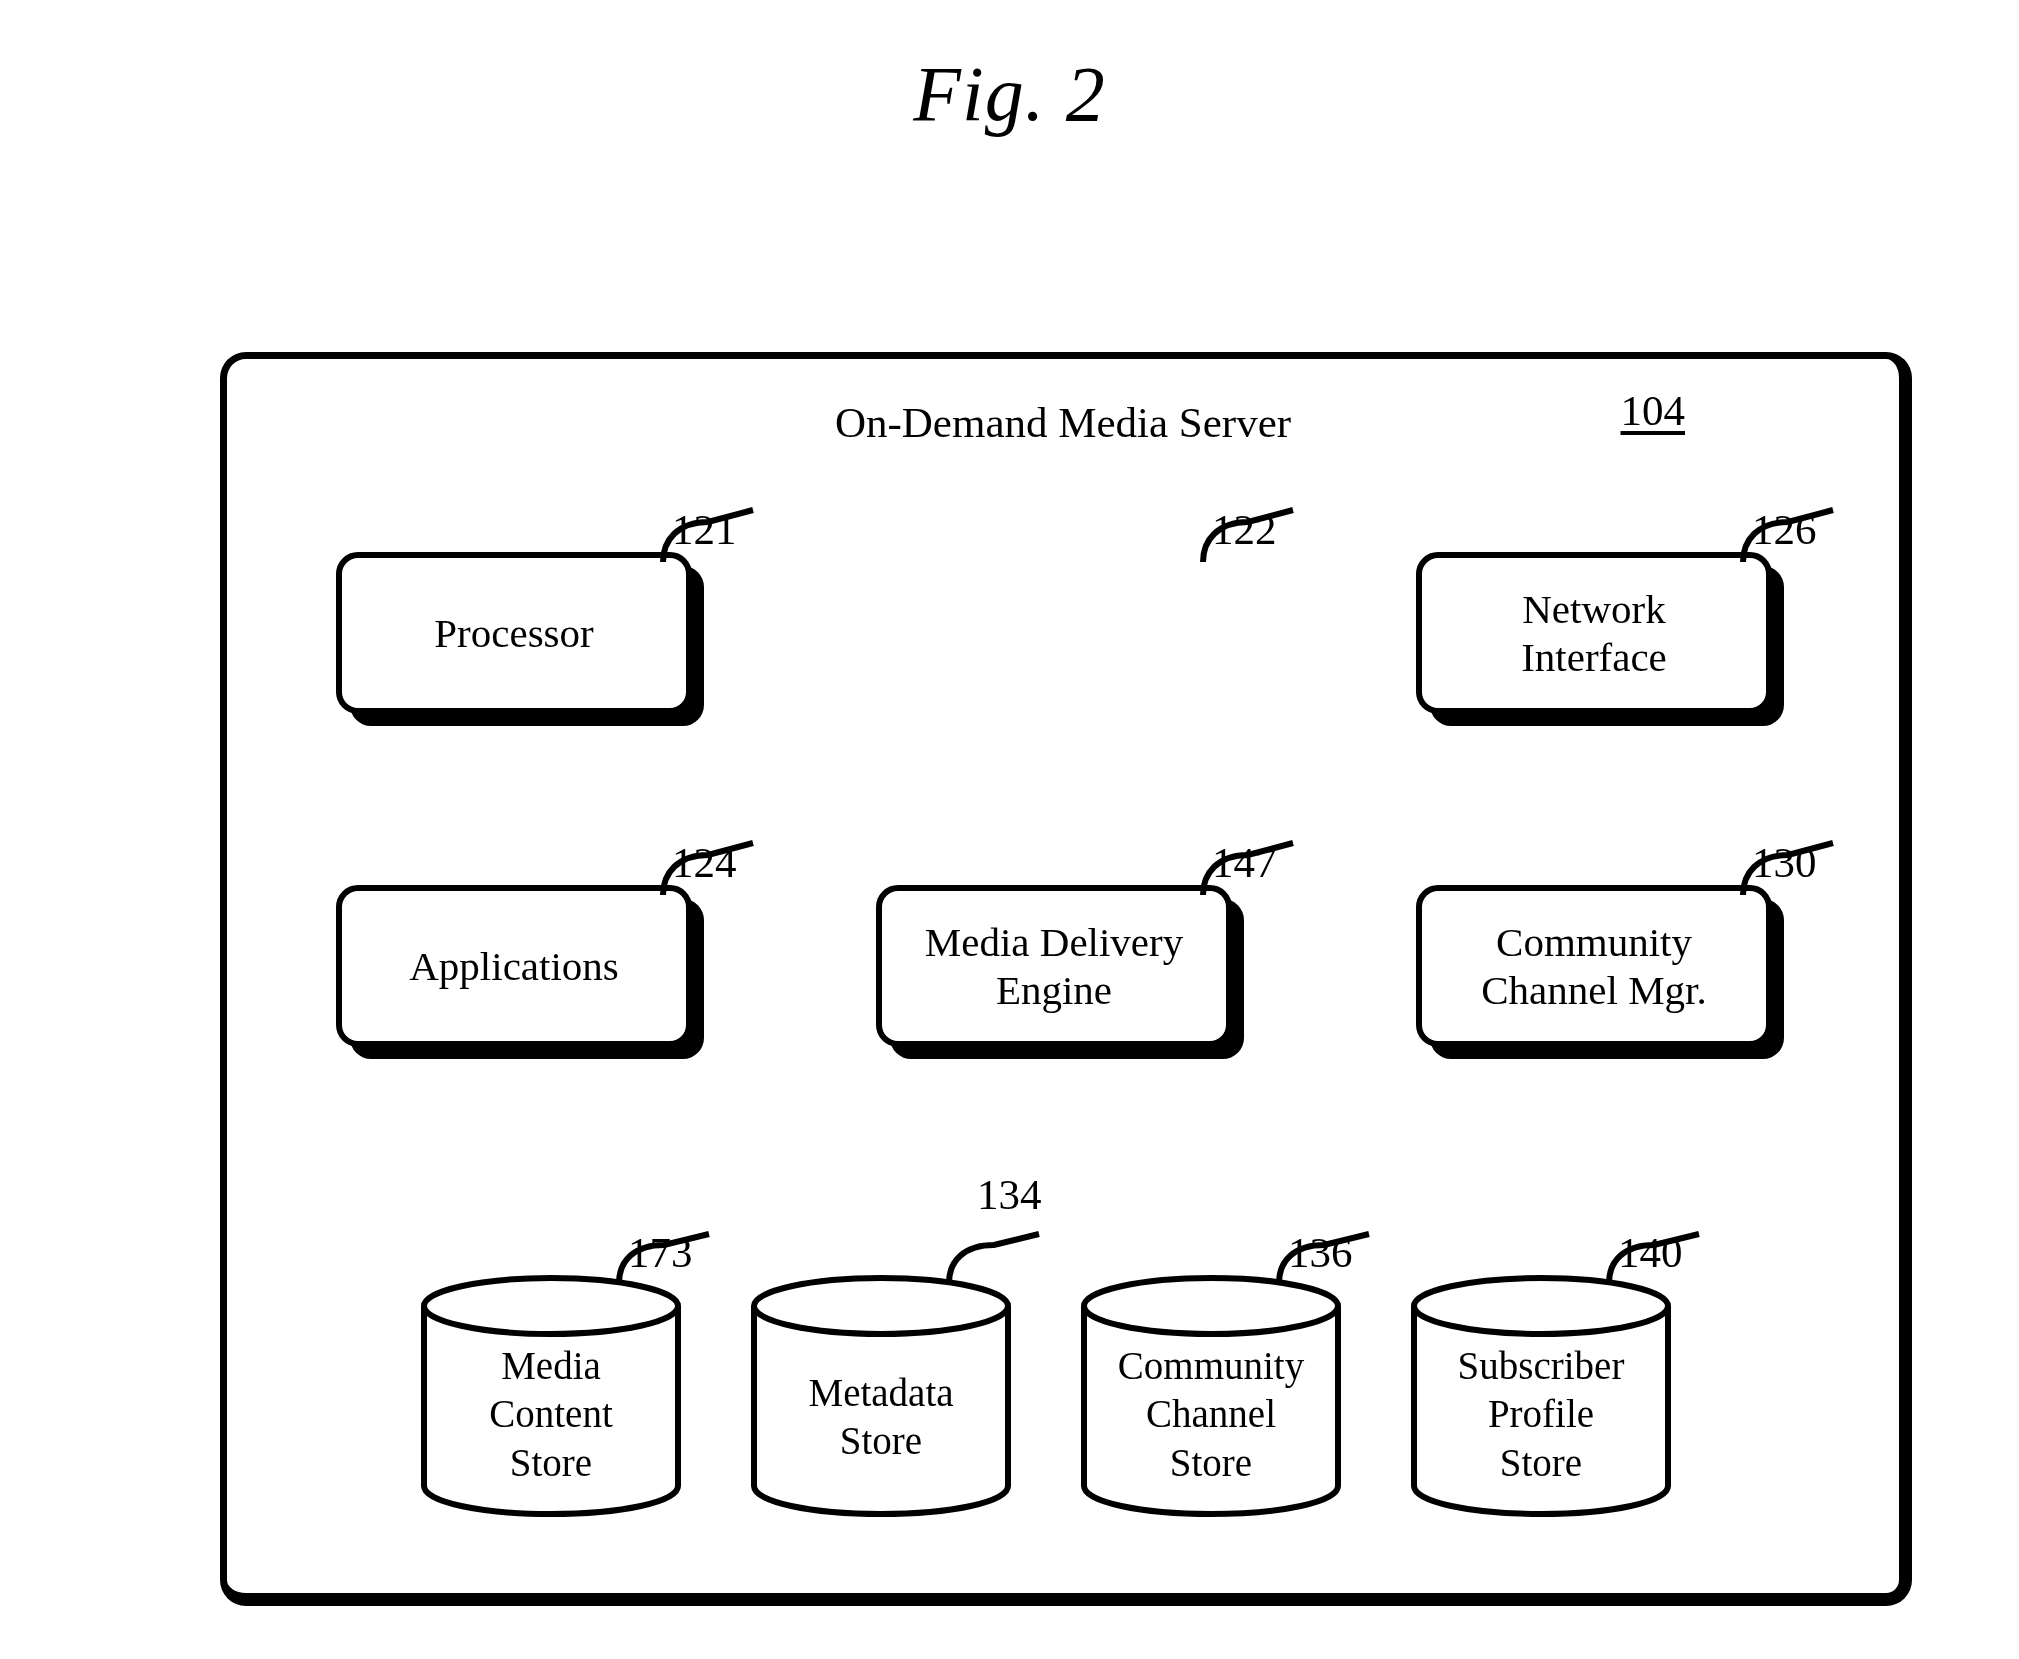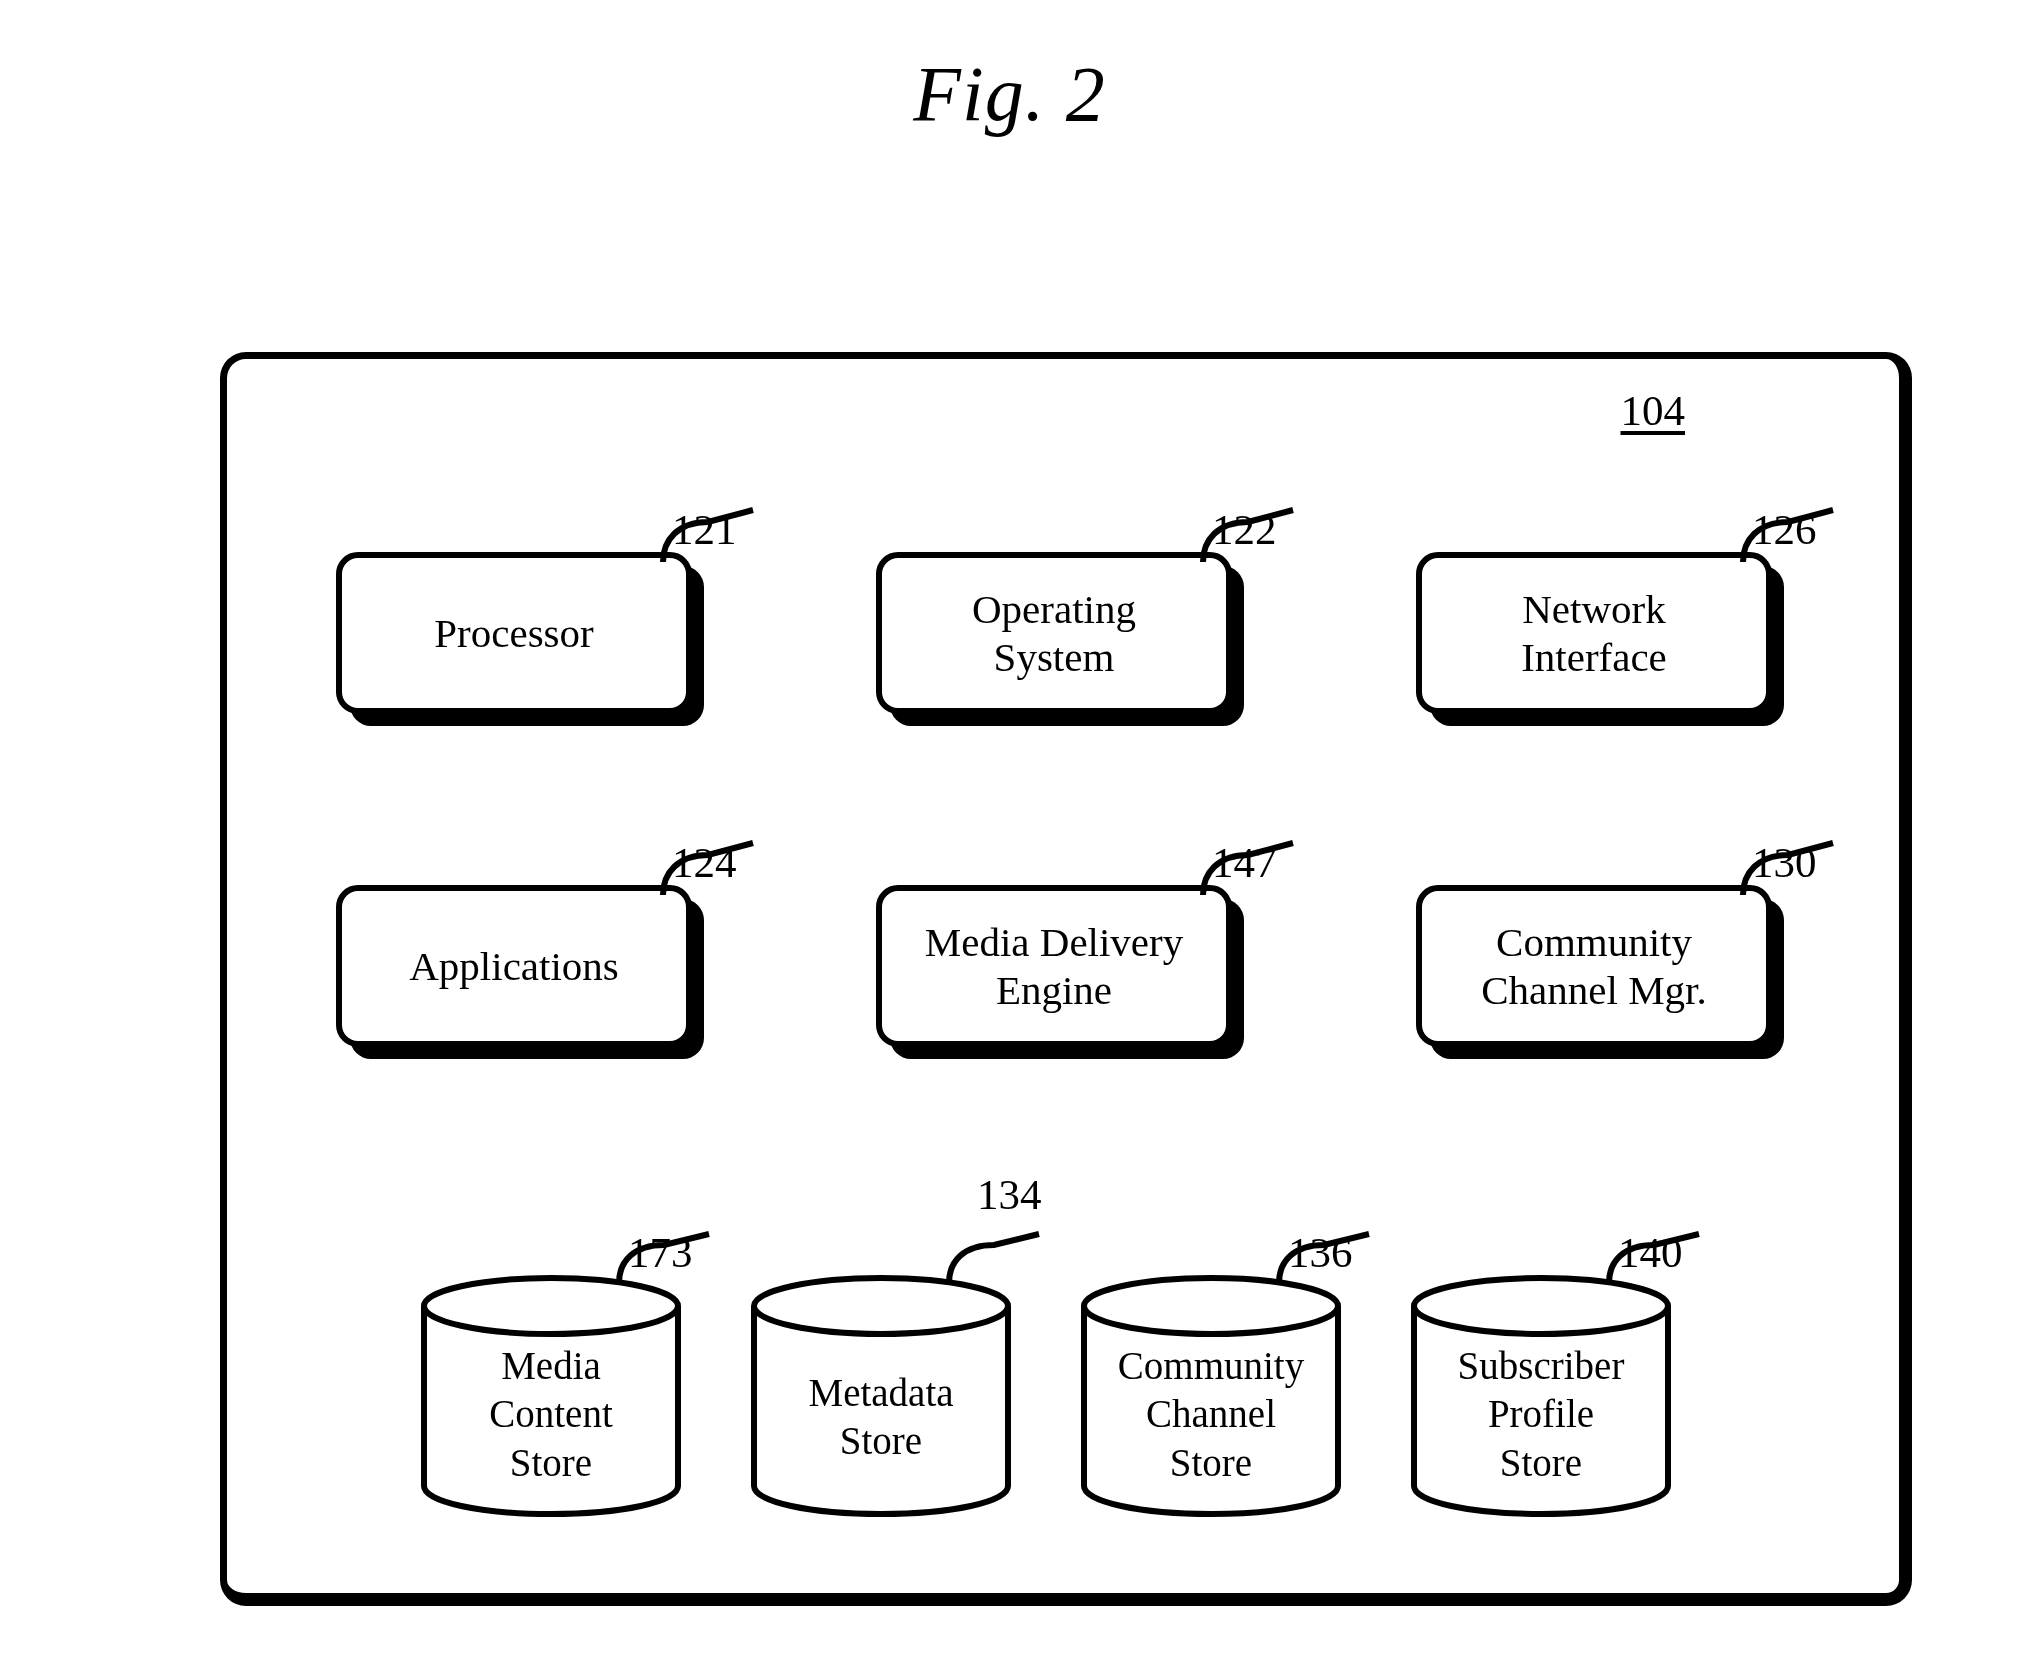--- a/index.html
+++ b/index.html
@@ -121,35 +121,32 @@
   }
 </style>
 </head>
 <body>
 
 <div id="figure-root">
 
   <div id="figure-title">Fig. 2</div>
 
   <div id="server-container">
+    <div id="server-title">On-Demand Media Server</div>
     <div id="server-ref">104</div>
   </div>
 
   <div class="comp-box" style="left:336px; top:552px; width:356px; height:162px;">
     <div class="comp-label">Processor</div>
   </div>
   <svg class="leader" style="left:648px; top:500px;" width="120" height="70">
     <path d="M 15 62 C 15 40, 30 22, 60 22 L 105 10" fill="none" stroke="#000" stroke-width="6"></path>
   </svg>
   <div class="ref-num" style="left:672px; top:508px;">121</div>
 
-  <div class="comp-box" style="left:876px; top:552px; width:356px; height:162px;">
-    <div class="comp-label" style="white-space:pre-line;">Operating
-System</div>
-  </div>
   <svg class="leader" style="left:1188px; top:500px;" width="120" height="70">
     <path d="M 15 62 C 15 40, 30 22, 60 22 L 105 10" fill="none" stroke="#000" stroke-width="6"></path>
   </svg>
   <div class="ref-num" style="left:1212px; top:508px;">122</div>
 
   <div class="comp-box" style="left:1416px; top:552px; width:356px; height:162px;">
     <div class="comp-label" style="white-space:pre-line;">Network
 Interface</div>
   </div>
   <svg class="leader" style="left:1728px; top:500px;" width="120" height="70">

